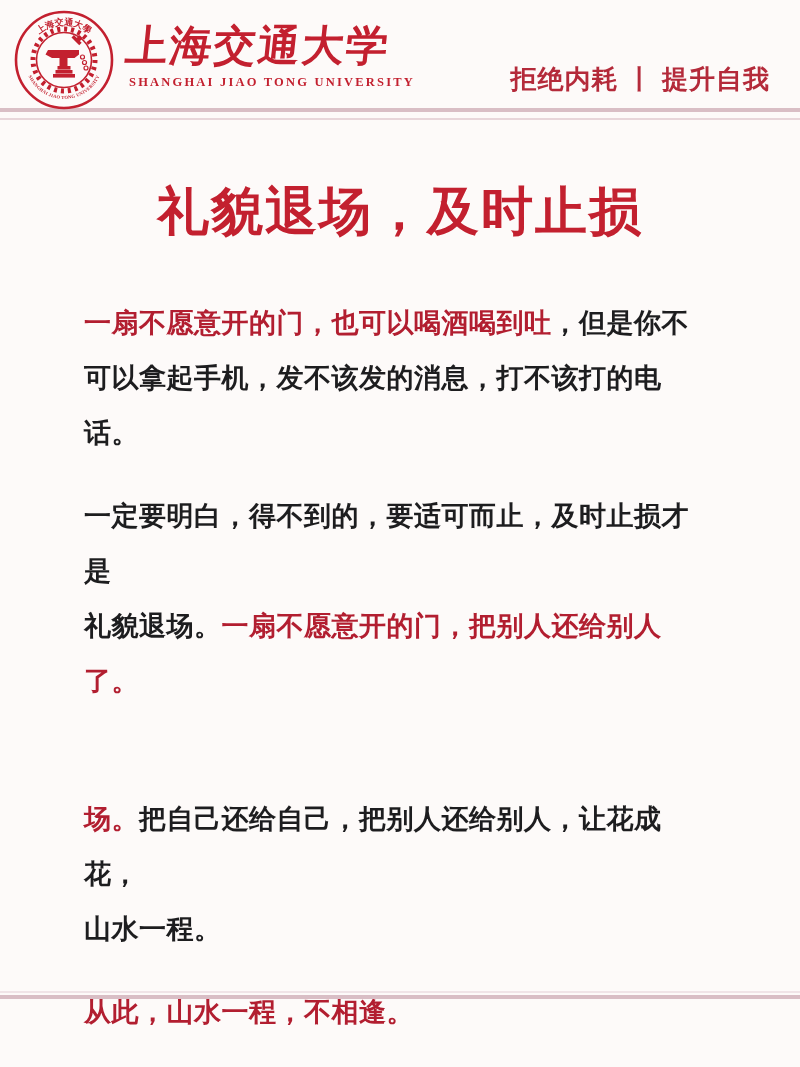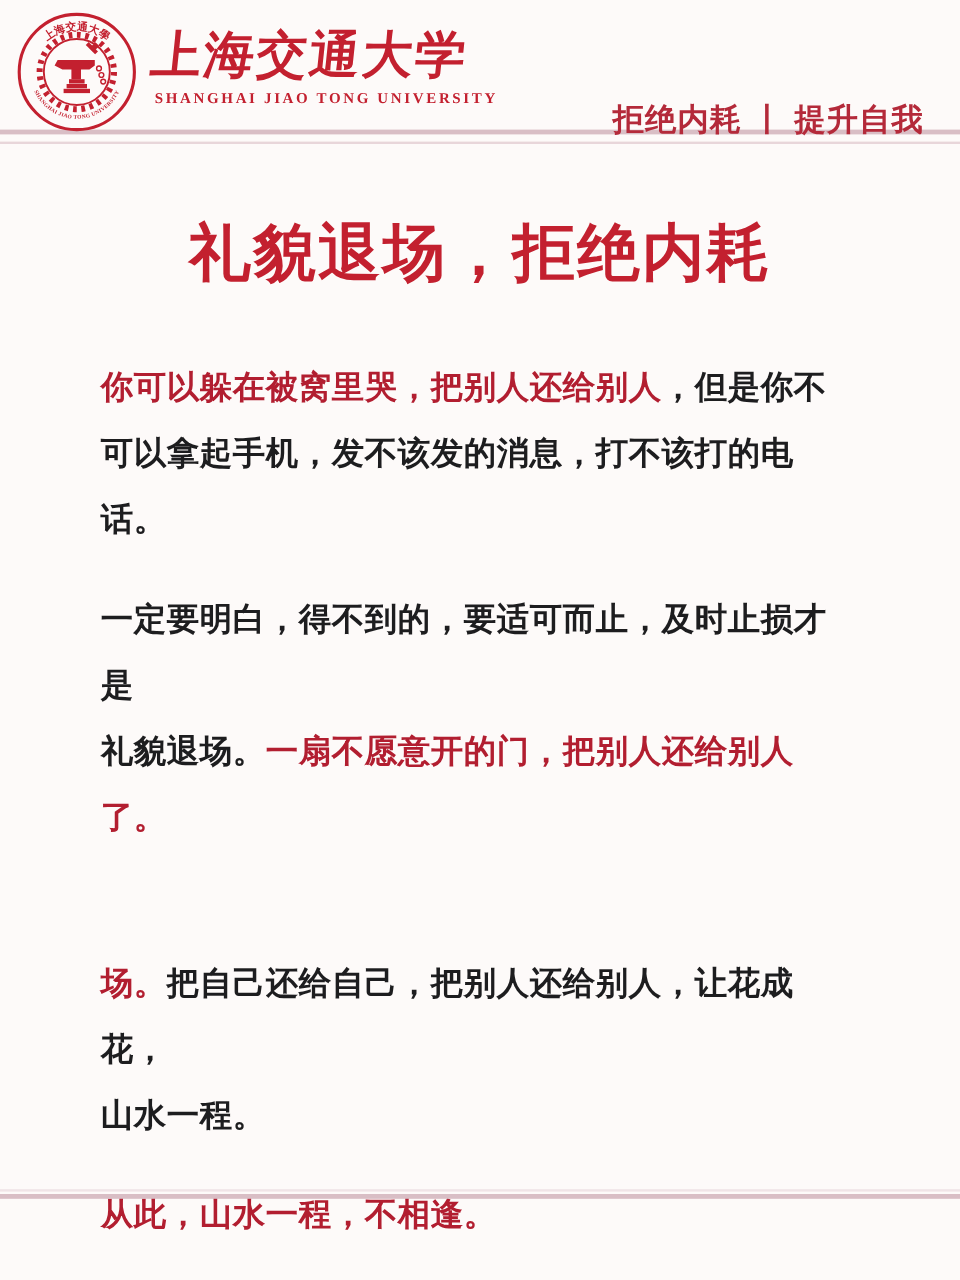--- a/index.html
+++ b/index.html
@@ -22,21 +22,21 @@
     font-family:"DejaVu Serif","Liberation Serif",serif;
     font-size:42px;line-height:1.05;font-weight:700;color:var(--accent);
     transform:skewX(-6deg);letter-spacing:2px;white-space:nowrap;
   }
   .brand-en{
     font-family:"Liberation Serif","DejaVu Serif",serif;
     font-size:12.5px;font-weight:700;letter-spacing:2.2px;color:var(--accent);
     margin-top:7px;margin-left:3px;white-space:nowrap;
   }
   .slogan{
-    margin-top:72px;font-size:26px;font-weight:600;letter-spacing:1px;
+    margin-top:52px;font-size:26px;font-weight:600;letter-spacing:1px;
     color:var(--slogan-red);white-space:nowrap;
   }
   
   .rule{width:100%;}
   .rule-thick{height:4px;background:var(--rule-dark);margin-top:8px;}
   .rule-thin{height:2px;background:var(--rule-light);margin-top:6px;}
   
   .main{padding:0 84px;}
   .title{
     text-align:center;color:var(--accent);font-size:52px;font-weight:800;
@@ -88,23 +88,23 @@
       <div class="brand-en">SHANGHAI JIAO TONG UNIVERSITY</div>
     </div>
   </div>
   <div class="slogan">拒绝内耗 丨 提升自我</div>
 </div>
 
 <div class="rule rule-thick"></div>
 <div class="rule rule-thin"></div>
 
 <div class="main">
-  <h1 class="title">礼貌退场，拒绝内耗</h1>
+  <h1 class="title">礼貌退场，及时止损</h1>
   <div class="paragraphs">
-      <p class="para"><span class="seg-red">你可以躲在被窝里哭，把别人还给别人</span><span class="seg-ink">，但是你不</span><br><span class="seg-ink">可以拿起手机，发不该发的消息，打不该打的电话。</span></p>
+      <p class="para"><span class="seg-red">一扇不愿意开的门，也可以喝酒喝到吐</span><span class="seg-ink">，但是你不</span><br><span class="seg-ink">可以拿起手机，发不该发的消息，打不该打的电话。</span></p>
       <p class="para"><span class="seg-ink">一定要明白，得不到的，要适可而止，及时止损才是</span><br><span class="seg-ink">礼貌退场。</span><span class="seg-red">一扇不愿意开的门，把别人还给别人</span><br><span class="seg-red">了。</span></p>
       <p class="para"><br><span class="seg-red">场。</span><span class="seg-ink">把自己还给自己，把别人还给别人，让花成花，</span><br><span class="seg-ink">山水一程。</span></p>
       <p class="para"><span class="seg-red">从此，山水一程，不相逢。</span><br></p>
     </div>
 </div>
 
 <div class="footer-rule-soft"></div>
 <div class="footer-rule"></div>
 
 </body></html>

